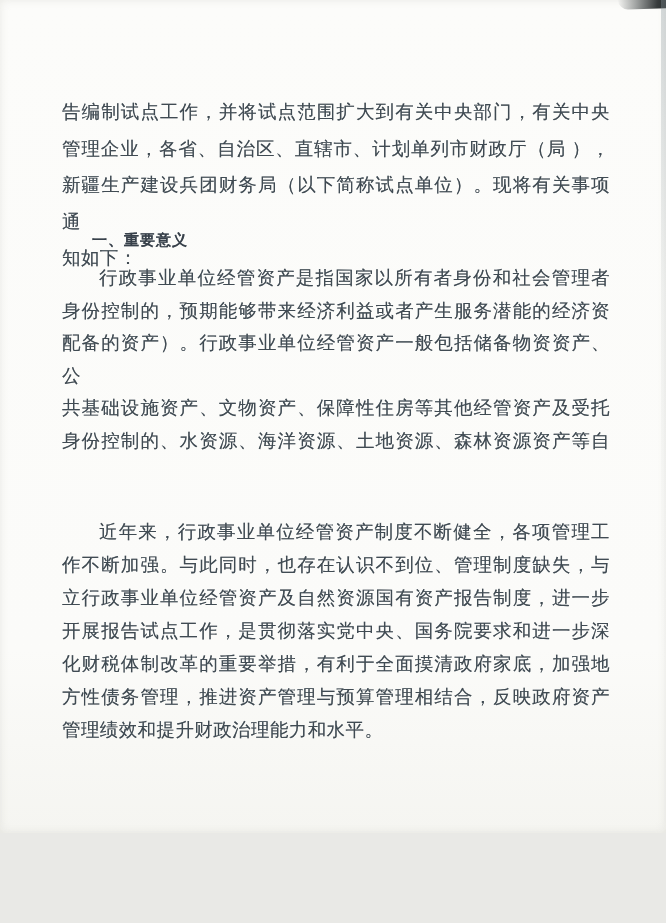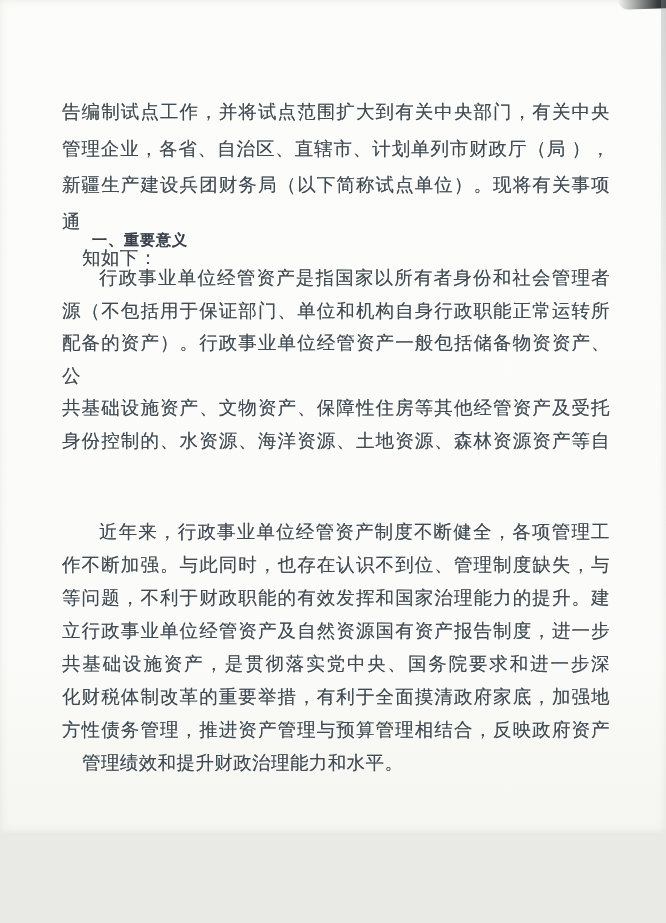--- a/index.html
+++ b/index.html
@@ -60,21 +60,20 @@
   .p1 { top: 94px;  line-height: 36.5px; }
   .p2 { top: 262px; line-height: 32.5px; }
   .p3 { top: 516px; line-height: 33px;   }
 
   .line {
     text-align: justify;
     text-align-last: justify;
   }
   .line.short {
     text-align-last: left;
-    margin-left: 20px;
   }
   .line.first {
     text-indent: 2em;
   }
 
   .heading {
     position: absolute;
     left: 62px;
     top: 231px;
     width: 548px;
@@ -111,32 +110,31 @@
     <div class="line">告编制试点工作，并将试点范围扩大到有关中央部门，有关中央</div>
     <div class="line">管理企业，各省、自治区、直辖市、计划单列市财政厅（局 ），</div>
     <div class="line">新疆生产建设兵团财务局（以下简称试点单位）。现将有关事项通</div>
     <div class="line short">知如下：</div>
   </div>
 
   <h2 class="heading">一、重要意义</h2>
 
   <div class="para p2">
     <div class="line first">行政事业单位经管资产是指国家以所有者身份和社会管理者</div>
-    <div class="line">源（不包括用于保证部门、单位和机构自身行政职能正常运转所</div>
+    <div class="line">身份控制的，预期能够带来经济利益或者产生服务潜能的经济资</div>
     <div class="line">配备的资产）。行政事业单位经管资产一般包括储备物资资产、公</div>
     <div class="line">共基础设施资产、文物资产、保障性住房等其他经管资产及受托</div>
     <div class="line">身份控制的、水资源、海洋资源、土地资源、森林资源资产等自</div>
   </div>
 
   <div class="para p3">
     <div class="line first">近年来，行政事业单位经管资产制度不断健全，各项管理工</div>
     <div class="line">作不断加强。与此同时，也存在认识不到位、管理制度缺失，与</div>
-    <div class="line">等问题，不利于财政职能的有效发挥和国家治理能力的提升。建</div>
     <div class="line">立行政事业单位经管资产及自然资源国有资产报告制度，进一步</div>
-    <div class="line">共基础设施资产，是贯彻落实党中央、国务院要求和进一步深</div>
+    <div class="line">开展报告试点工作，是贯彻落实党中央、国务院要求和进一步深</div>
     <div class="line">化财税体制改革的重要举措，有利于全面摸清政府家底，加强地</div>
     <div class="line">方性债务管理，推进资产管理与预算管理相结合，反映政府资产</div>
     <div class="line short">管理绩效和提升财政治理能力和水平。</div>
   </div>
 
   <div class="page-number">— 2 —</div>
 
 </div>
 
 </body></html>

